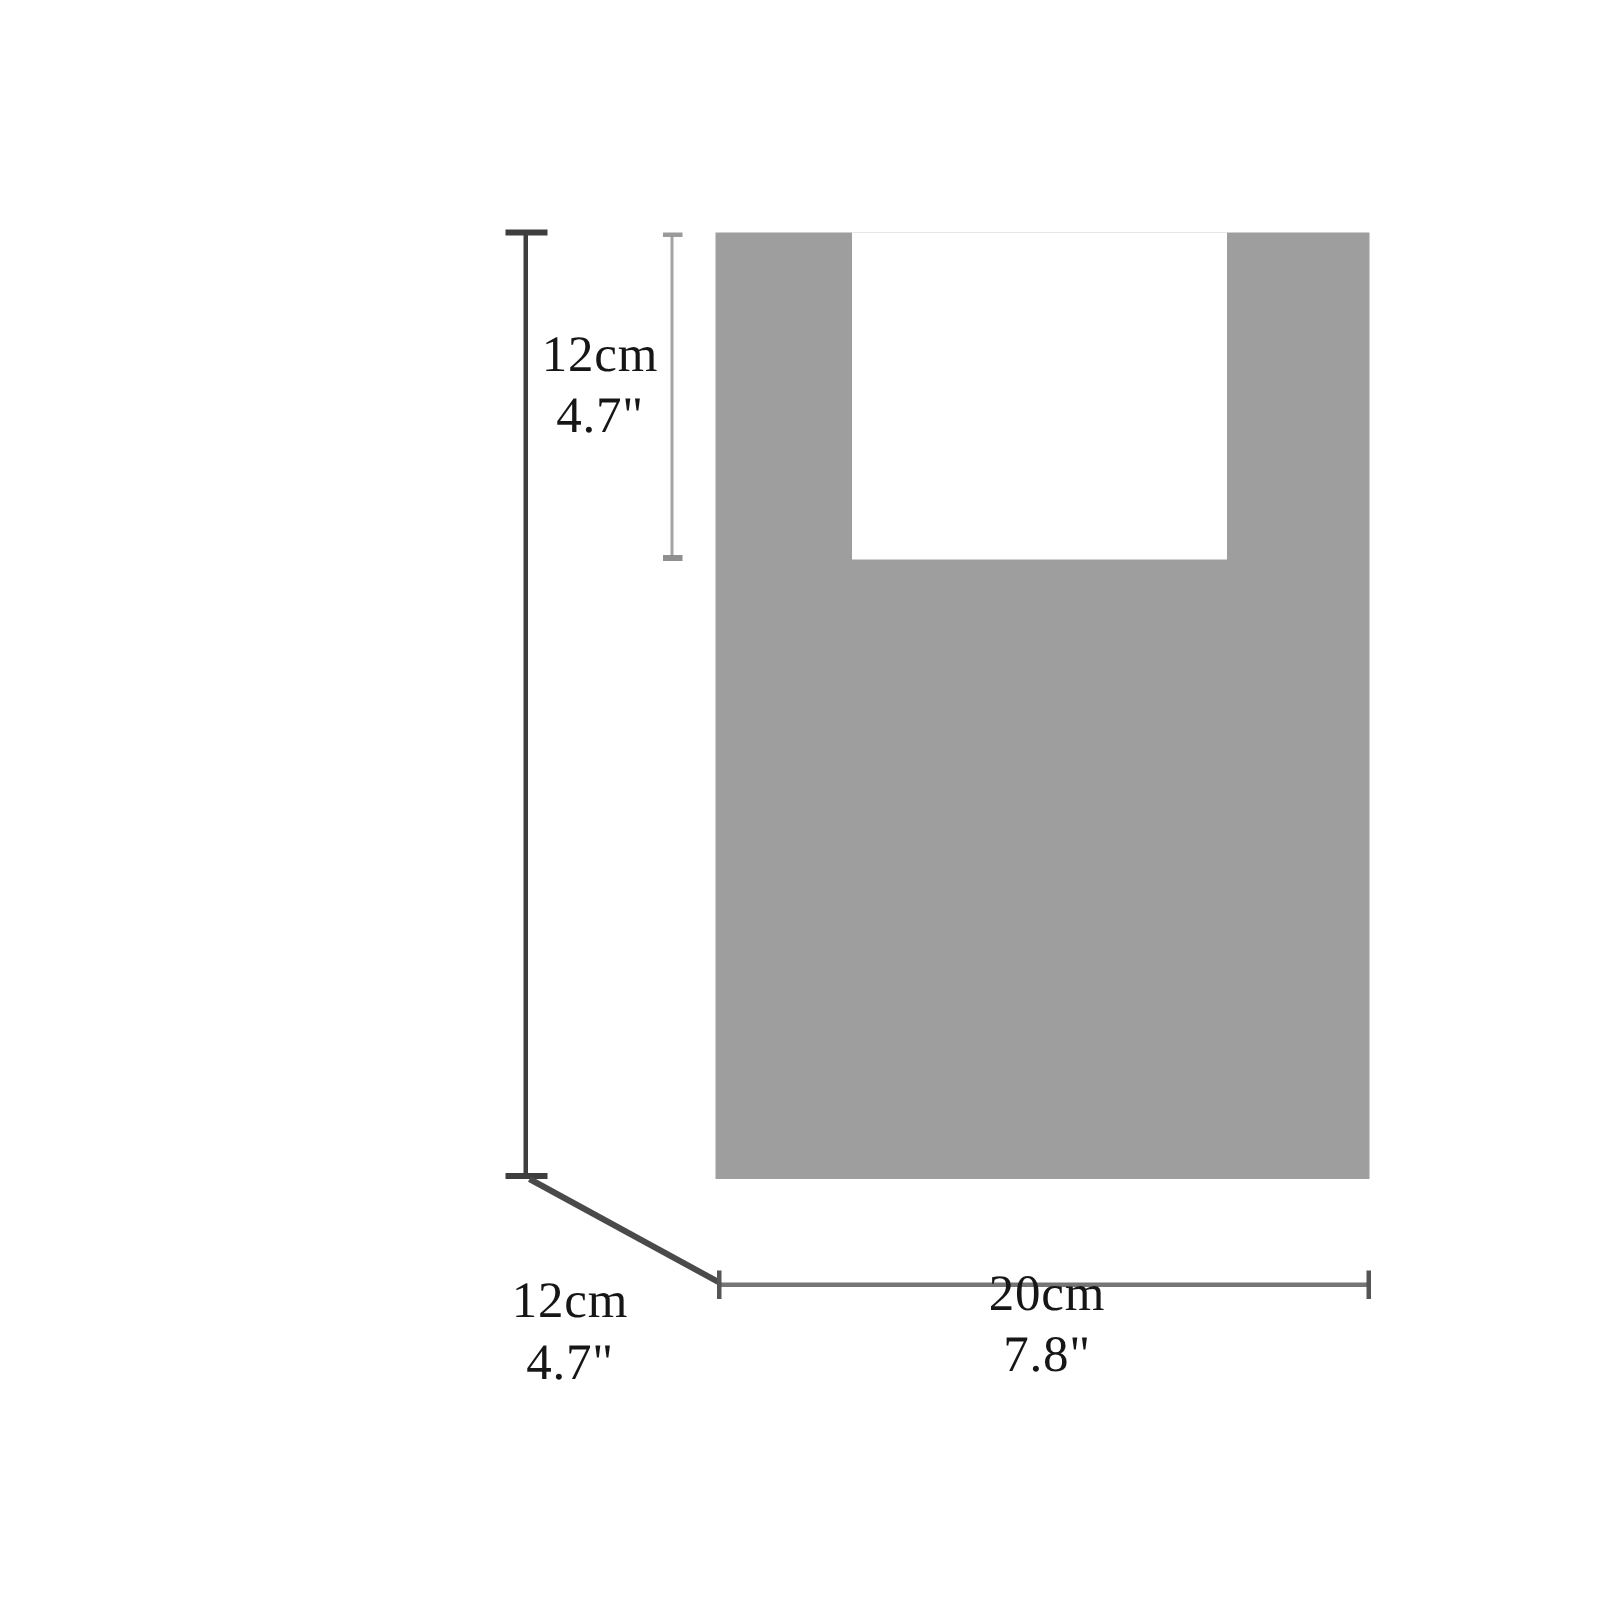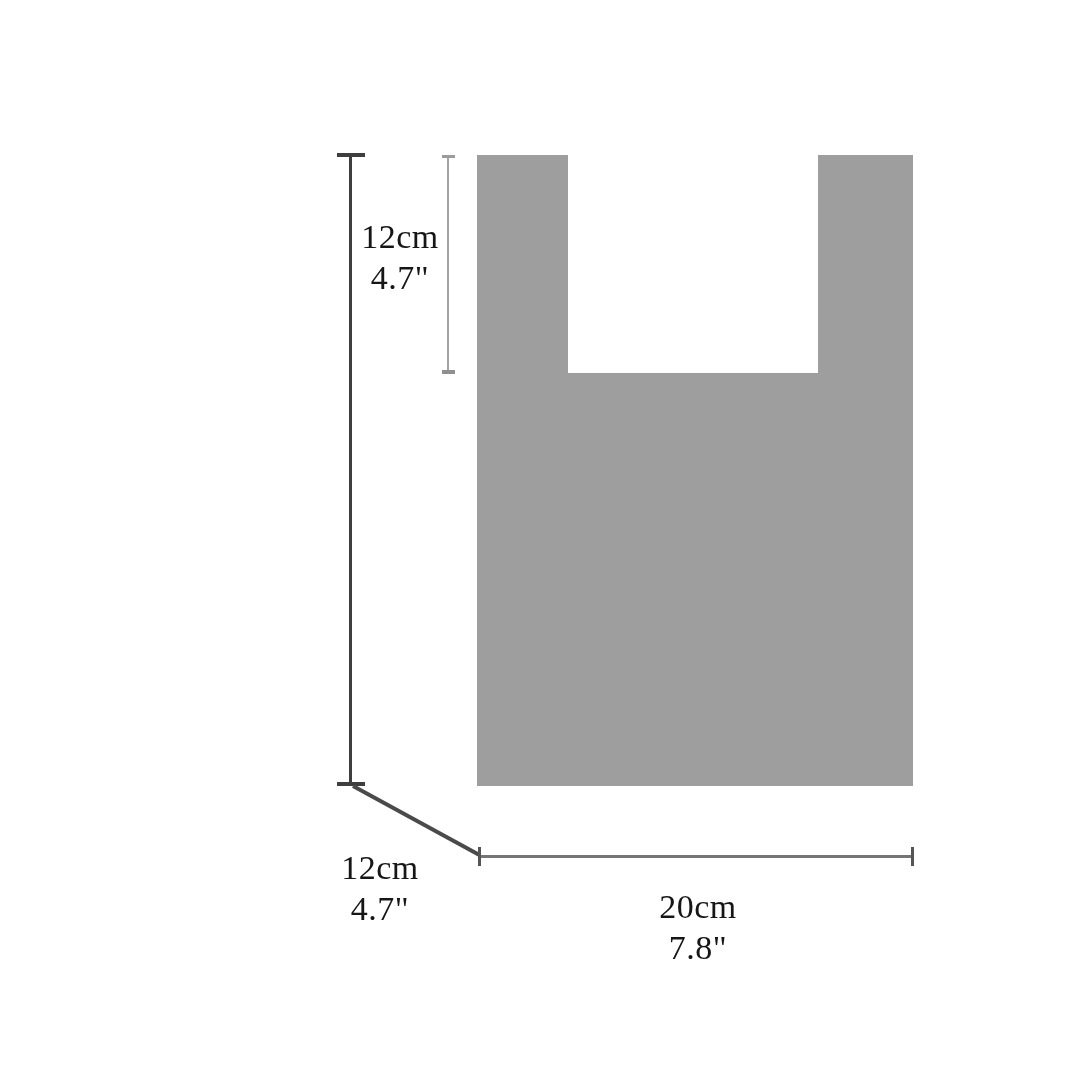--- a/index.html
+++ b/index.html
@@ -52,21 +52,21 @@
     text-align: center;
     font-size: 34px;
     line-height: 41px;
     color: #161616;
     white-space: nowrap;
     letter-spacing: 0.5px;
   }
   .label-handle { left: 400px; top: 216px; }
   .label-height { left: 270px; top: 431px; }
   .label-gusset { left: 380px; top: 847px; }
-  .label-width  { left: 698px; top: 886px; }
+  .label-width  { left: 698px; top: 842px; }
 </style>
 </head>
 <body>
 
 <div class="canvas">
 
   <div class="bag-body"></div>
   <div class="bag-notch"></div>
 
   <div class="dim height-line"></div>

